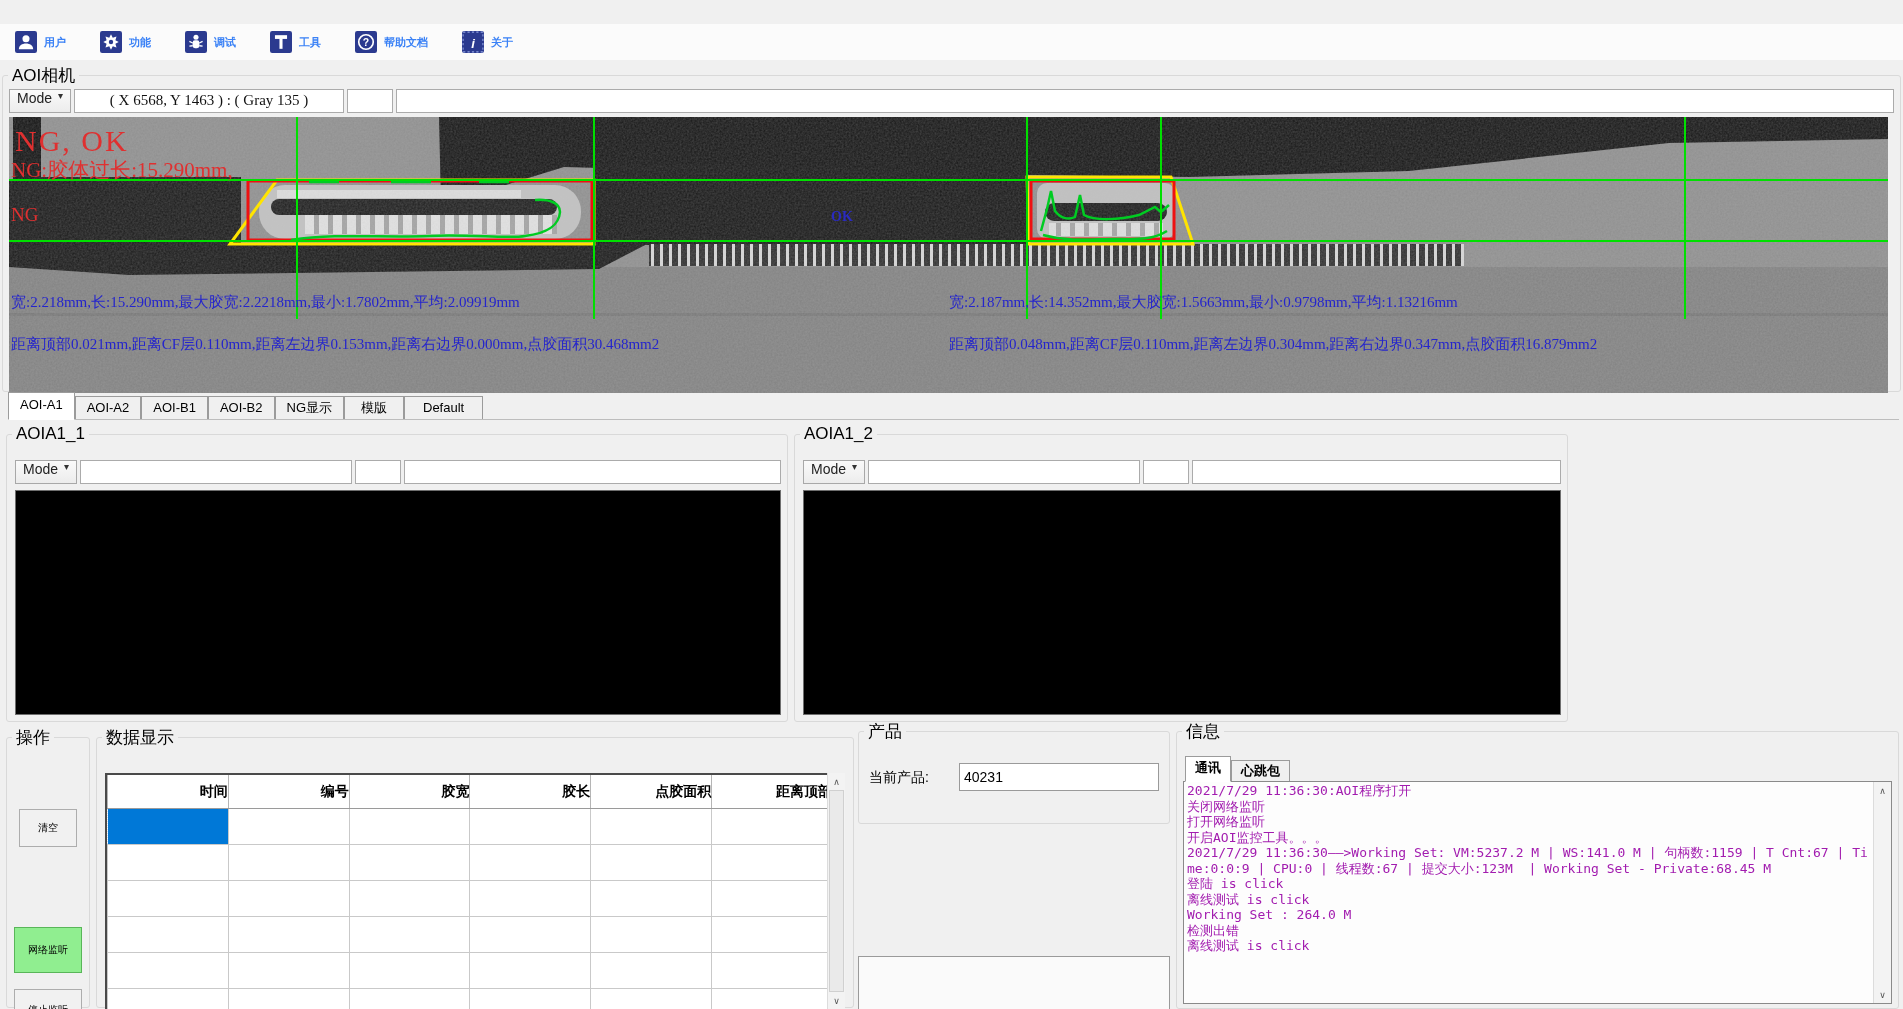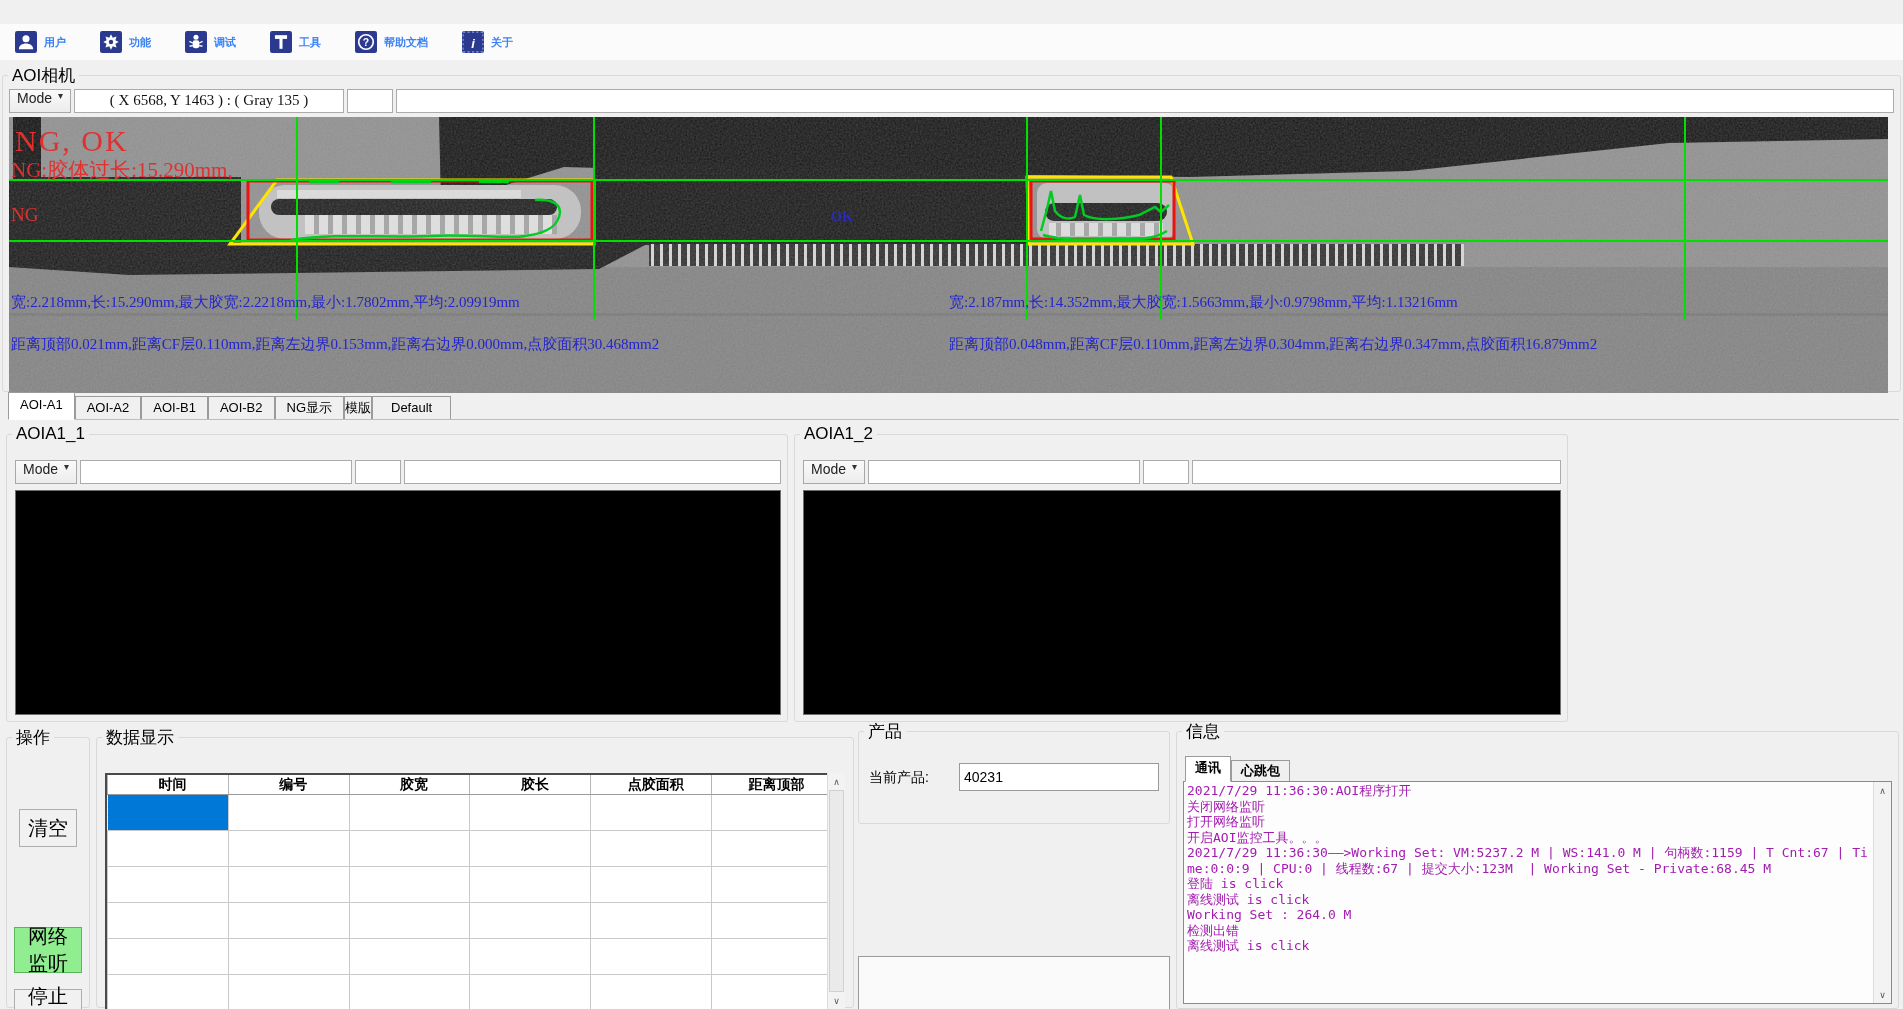--- a/index.html
+++ b/index.html
@@ -48,30 +48,30 @@
          border-bottom:1px solid #bdbdbd;z-index:3;}
   .vtab{height:22px;line-height:22px;padding:0 11px;background:#f0f0f0;border:1px solid #9b9b9b;
         border-bottom:none;font-size:13px;margin-right:0;}
   .vtab.active{height:26px;line-height:24px;background:#fff;margin-bottom:-1px;border-bottom:1px solid #fff;z-index:4;}
 
   
   .panel-inner{position:absolute;left:8px;right:6px;top:16px;bottom:6px;}
   .screen{position:absolute;left:0;right:0;top:30px;bottom:0;background:#000;border:1px solid #6e6e6e;}
 
   
-  .btn{position:absolute;display:flex;align-items:center;justify-content:center;font-size:20px;
+  .btn{position:absolute;display:flex;align-items:center;justify-content:center;font-size:10px;
        background:#f1f1f1;border:1px solid #adadad;box-sizing:border-box;}
   .btn.green{background:#90ee90;border:1px solid #59b659;}
 
   
   .table-wrap{position:absolute;left:8px;top:24px;width:726px;height:236px;overflow:hidden;
               border:2px solid #4a4a4a;background:#fff;}
   table.data{border-collapse:collapse;table-layout:fixed;width:726px;}
-  table.data th{height:19px;border:1px solid #b5b5b5;border-top:none;background:#fff;
-                font-size:14px;font-weight:bold;text-align:center;padding:0 0 0 9px;
+  table.data th{height:33px;border:1px solid #b5b5b5;border-top:none;background:#fff;
+                font-size:14px;font-weight:bold;text-align:right;padding:0 0 0 9px;
                 border-bottom:1px solid #9a9a9a;}
   table.data td{height:33px;border:1px solid #c9c9c9;background:#fff;}
   table.data td.selected{background:#0078d7;border:1px dotted #d0e4ff;}
   .vsb{position:absolute;background:#f3f3f3;border-left:1px solid #dcdcdc;}
   .vsb .arr{position:absolute;left:0;width:100%;height:17px;display:flex;align-items:center;
             justify-content:center;font-size:9px;color:#555;background:#f3f3f3;}
   .vsb .arr.up{top:0;} .vsb .arr.down{bottom:0;}
   .vsb .thumb{position:absolute;left:1px;right:1px;top:17px;bottom:17px;background:#eaeaea;border:1px solid #d0d0d0;}
   .hsb{position:absolute;height:17px;background:#f3f3f3;border-top:1px solid #dcdcdc;}
   .hsb .arr{position:absolute;top:0;width:17px;height:100%;display:flex;align-items:center;
@@ -259,21 +259,21 @@
       </svg>
     </div>
   </fieldset>
 
   <div class="vtabs">
     <div class="vtab active">AOI-A1</div>
     <div class="vtab">AOI-A2</div>
     <div class="vtab">AOI-B1</div>
     <div class="vtab">AOI-B2</div>
     <div class="vtab">NG显示</div>
-    <div class="vtab" style="padding:0 0;">模版</div>
+    <div class="vtab" style="padding:0 16px;">模版</div>
     <div class="vtab" style="padding:0 18px;">Default</div>
   </div>
 
   <fieldset class="gb" style="left:6px;top:424px;width:782px;height:298px;">
     <legend>AOIA1_1</legend>
     <div class="panel-inner">
       <div class="mode-row">
         <button class="mode-btn">
           <span>Mode</span>
           <span class="caret">▾</span>

